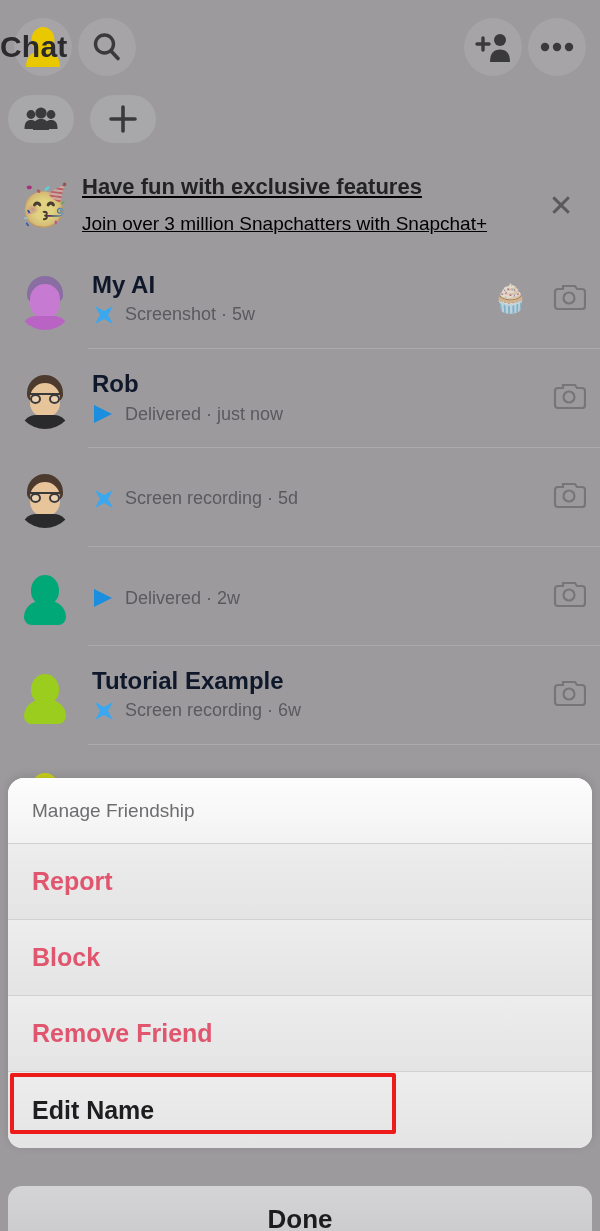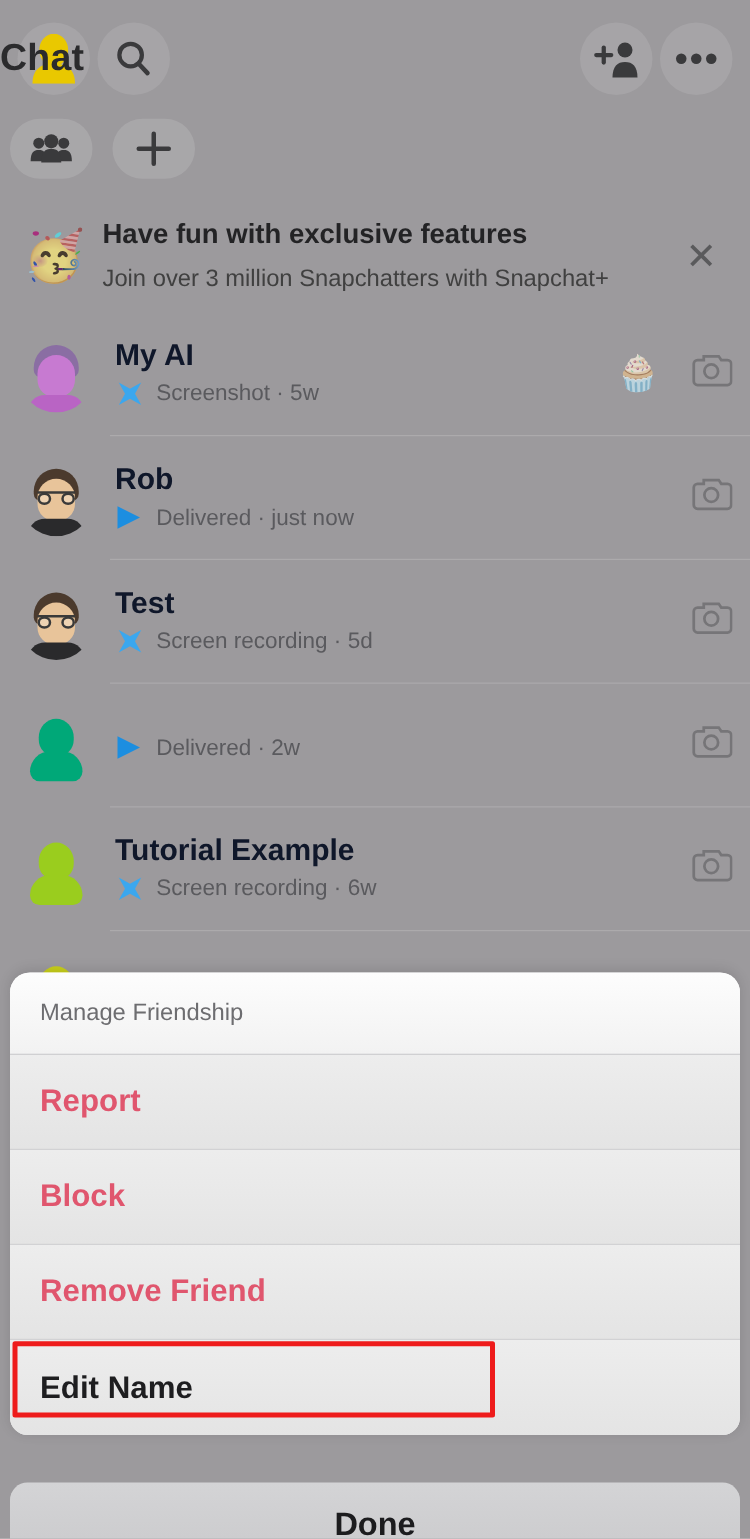--- a/index.html
+++ b/index.html
@@ -86,30 +86,30 @@
     padding: 0 16px;
   }
   .promo-emoji {
     font-size: 40px;
     width: 56px;
     text-align: center;
     flex: 0 0 56px;
     line-height: 1;
     filter: saturate(0.55) opacity(0.85);
   }
-  .promo-text { flex: 1; padding-left: 10px; }
+  .promo-text { flex: 1; padding-left: 10px; text-decoration: underline; }
   .promo-title {
     font-size: 22px;
     font-weight: 700;
     color: #232325;
     line-height: 1.25;
   }
   .promo-sub {
     font-size: 19px;
-    color: #404040;
+    color: #000000;
     line-height: 1.3;
     margin-top: 12px;
   }
   .promo-close {
     flex: 0 0 46px;
     text-align: center;
     font-size: 30px;
     color: #5a5a5c;
     font-weight: 300;
   }
@@ -457,21 +457,20 @@
             <div class="hair"></div>
               <div class="face"></div>
             <div class="glasses">
                 <i class="l"></i>
                 <i class="r"></i>
               </div>
             <div class="body"></div>
           </div>
         </div>
         <div class="chat-meta">
-          <div class="chat-name">Test</div>
           <div class="chat-status">
             <span class="status-icon">
               <svg width="24" height="22" viewBox="0 0 24 22">
                   <path d="M3 2 L12 7 L21 2 L16 11 L21 20 L12 15 L3 20 L8 11 Z" fill="#3ba7ee"></path>
                 </svg>
             </span>
             <span>Screen recording</span>
             <span>&nbsp;</span>
               <span>·</span>
               <span>&nbsp;</span>

